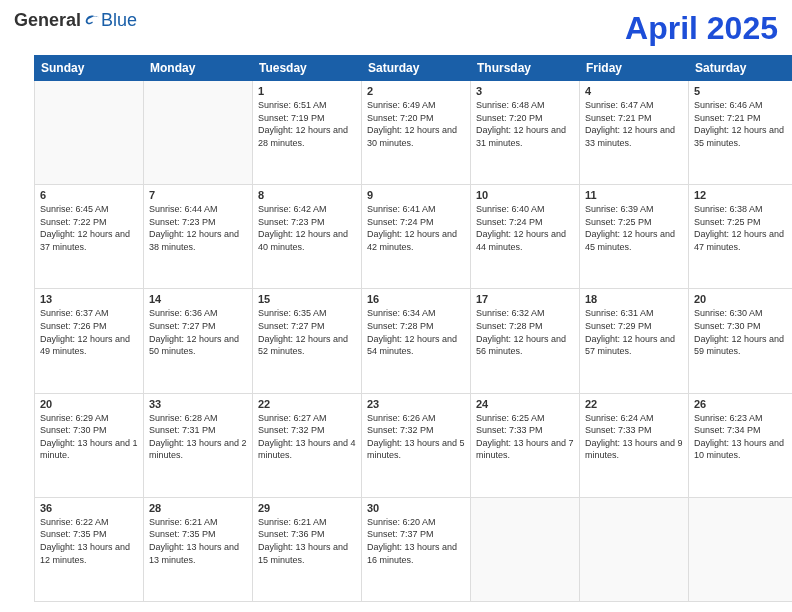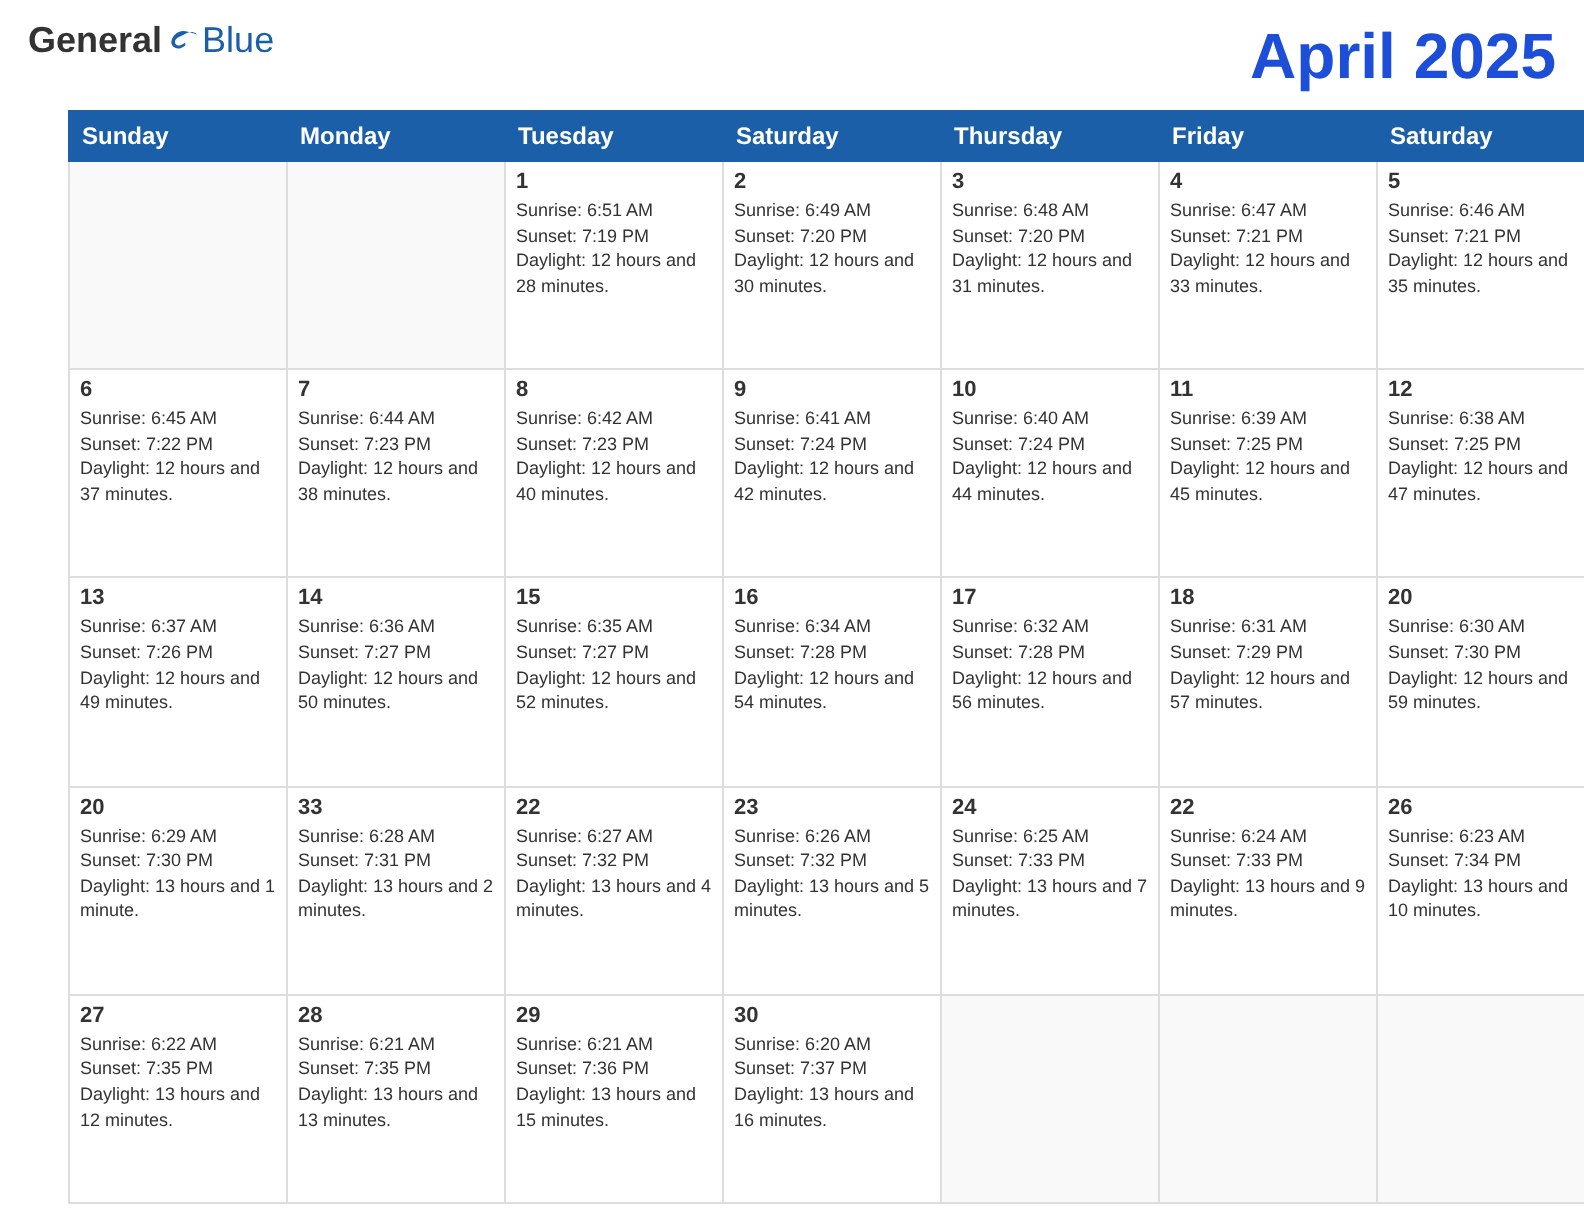--- a/index.html
+++ b/index.html
@@ -241,21 +241,21 @@
             <span class="day-number">22</span>
             <div class="day-info">Sunrise: 6:24 AM<br>Sunset: 7:33 PM<br>Daylight: 13 hours and 9 minutes.</div>
           </td>
           <td>
             <span class="day-number">26</span>
             <div class="day-info">Sunrise: 6:23 AM<br>Sunset: 7:34 PM<br>Daylight: 13 hours and 10 minutes.</div>
           </td>
         </tr>
         <tr>
           <td>
-            <span class="day-number">27</span>
+            <span class="day-number">36</span>
             <div class="day-info">Sunrise: 6:22 AM<br>Sunset: 7:35 PM<br>Daylight: 13 hours and 12 minutes.</div>
           </td>
           <td>
             <span class="day-number">28</span>
             <div class="day-info">Sunrise: 6:21 AM<br>Sunset: 7:35 PM<br>Daylight: 13 hours and 13 minutes.</div>
           </td>
           <td>
             <span class="day-number">29</span>
             <div class="day-info">Sunrise: 6:21 AM<br>Sunset: 7:36 PM<br>Daylight: 13 hours and 15 minutes.</div>
           </td>

